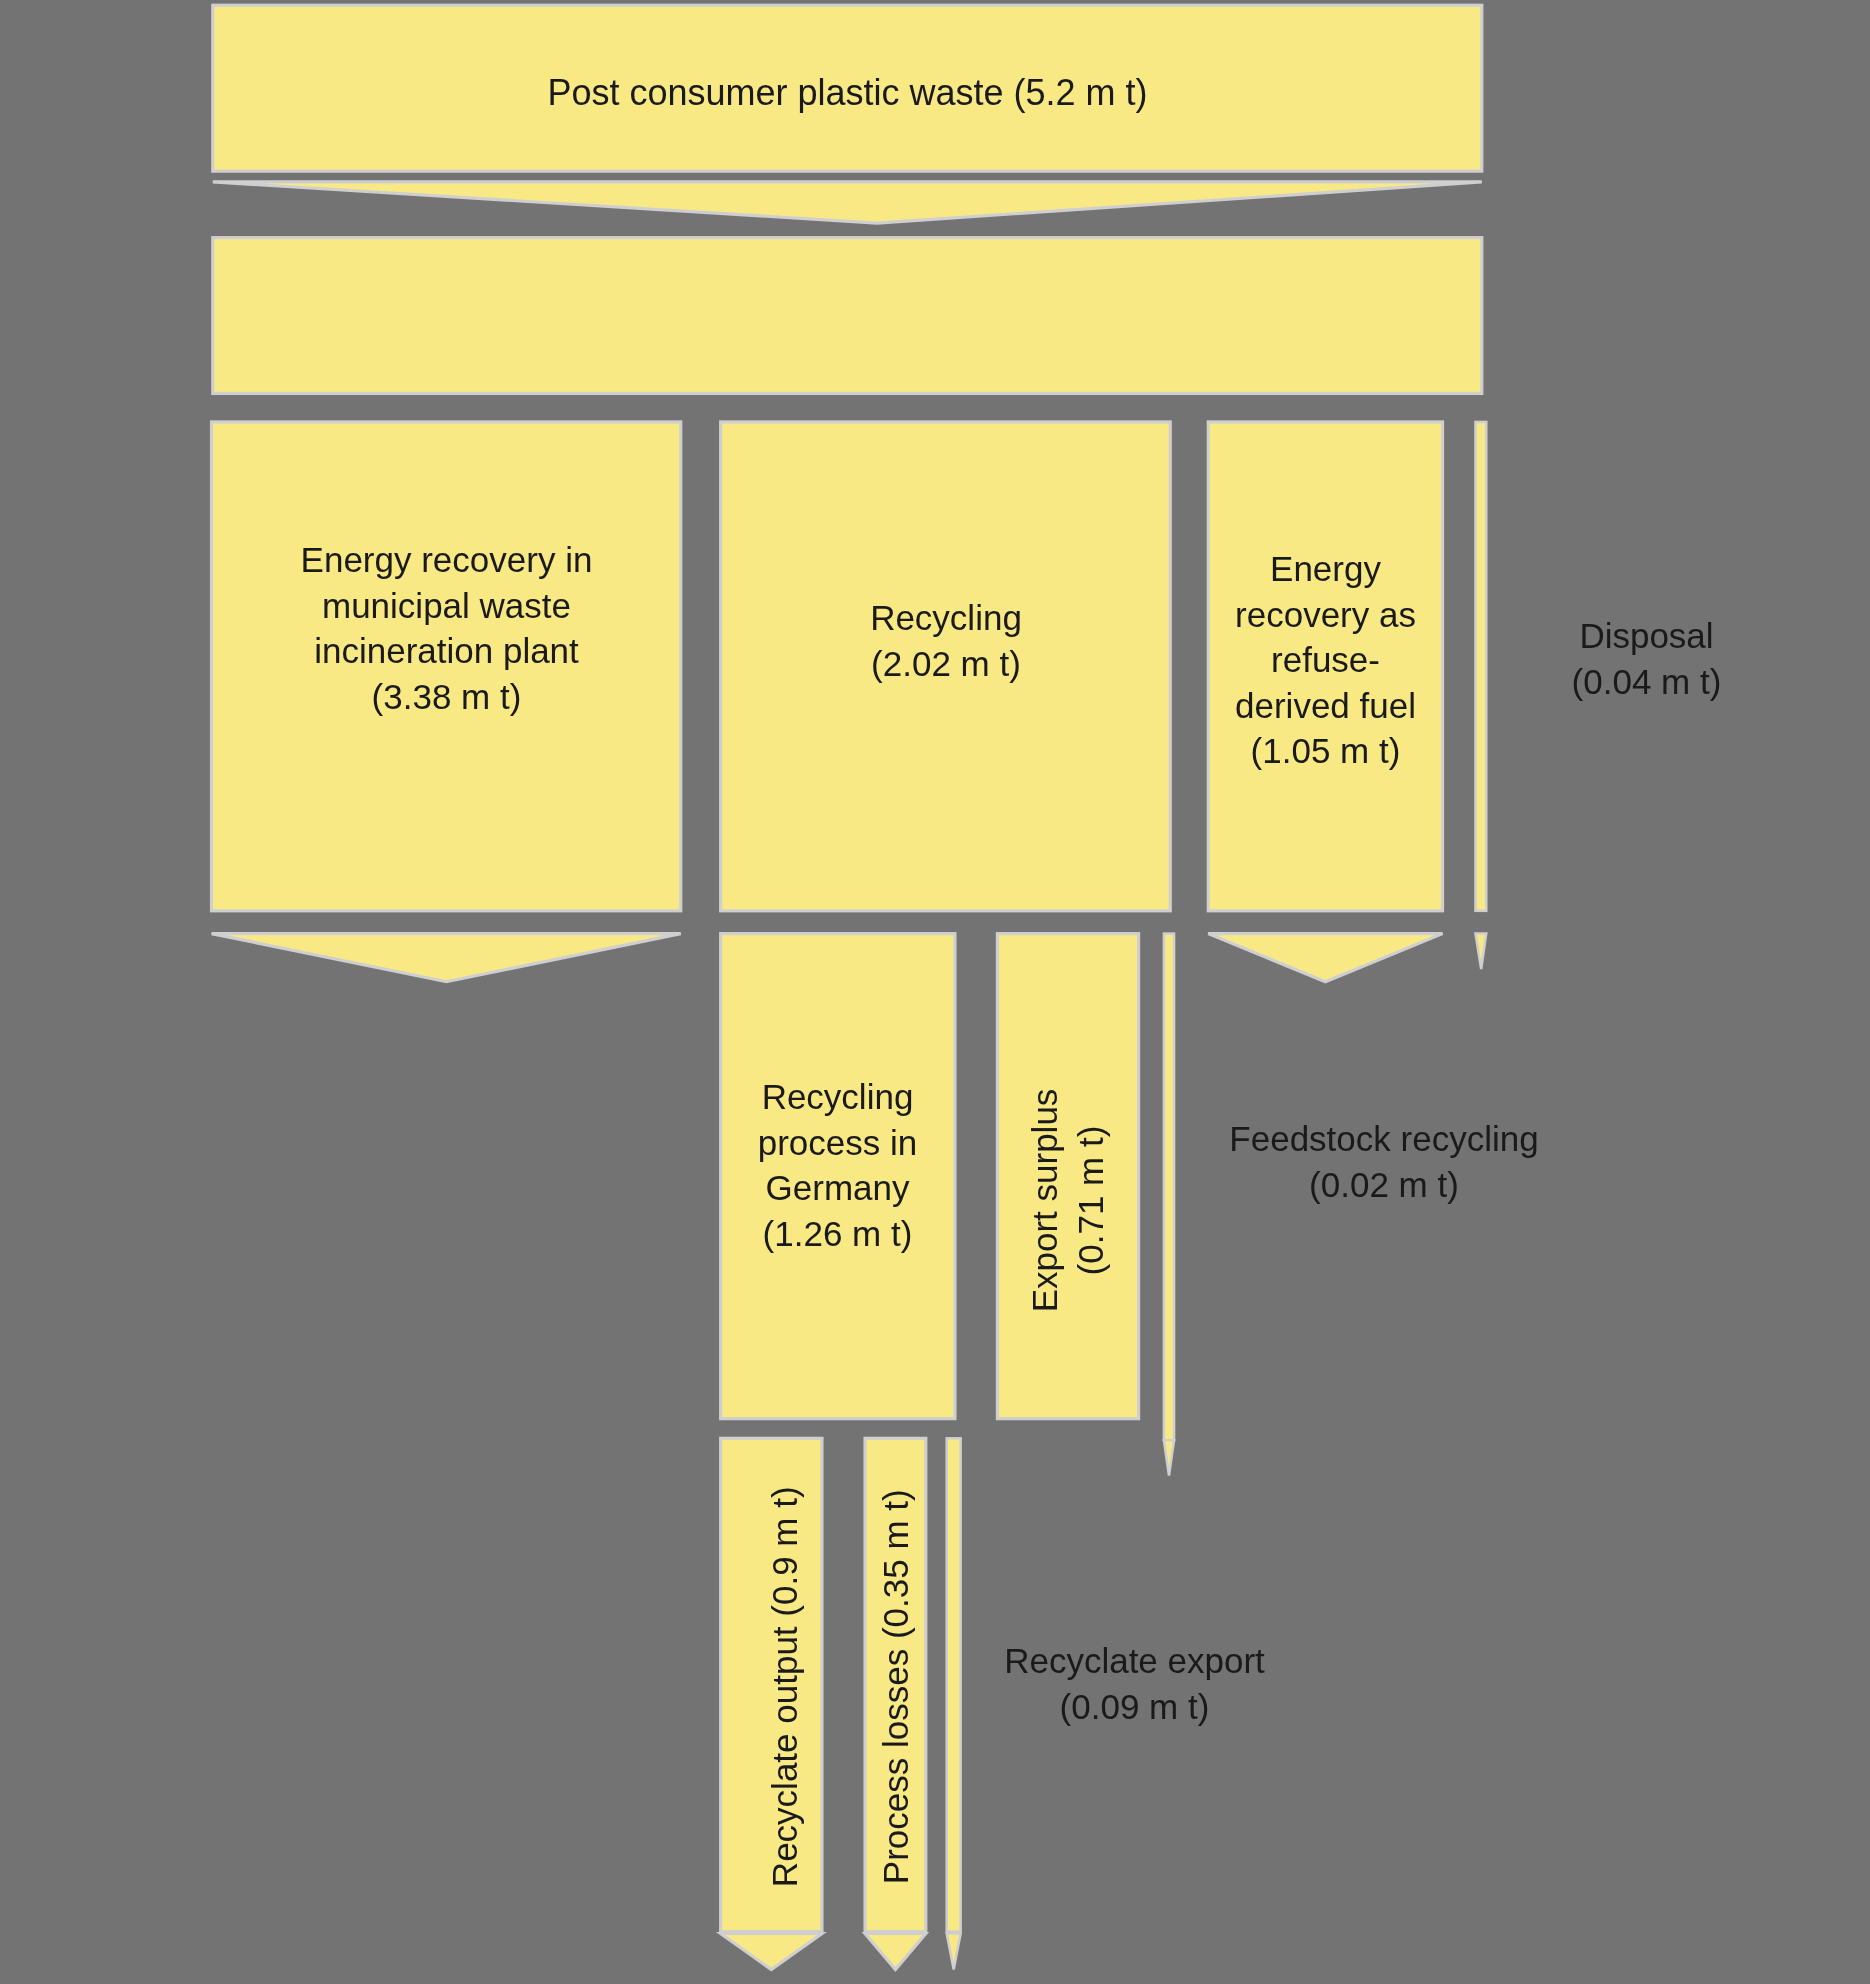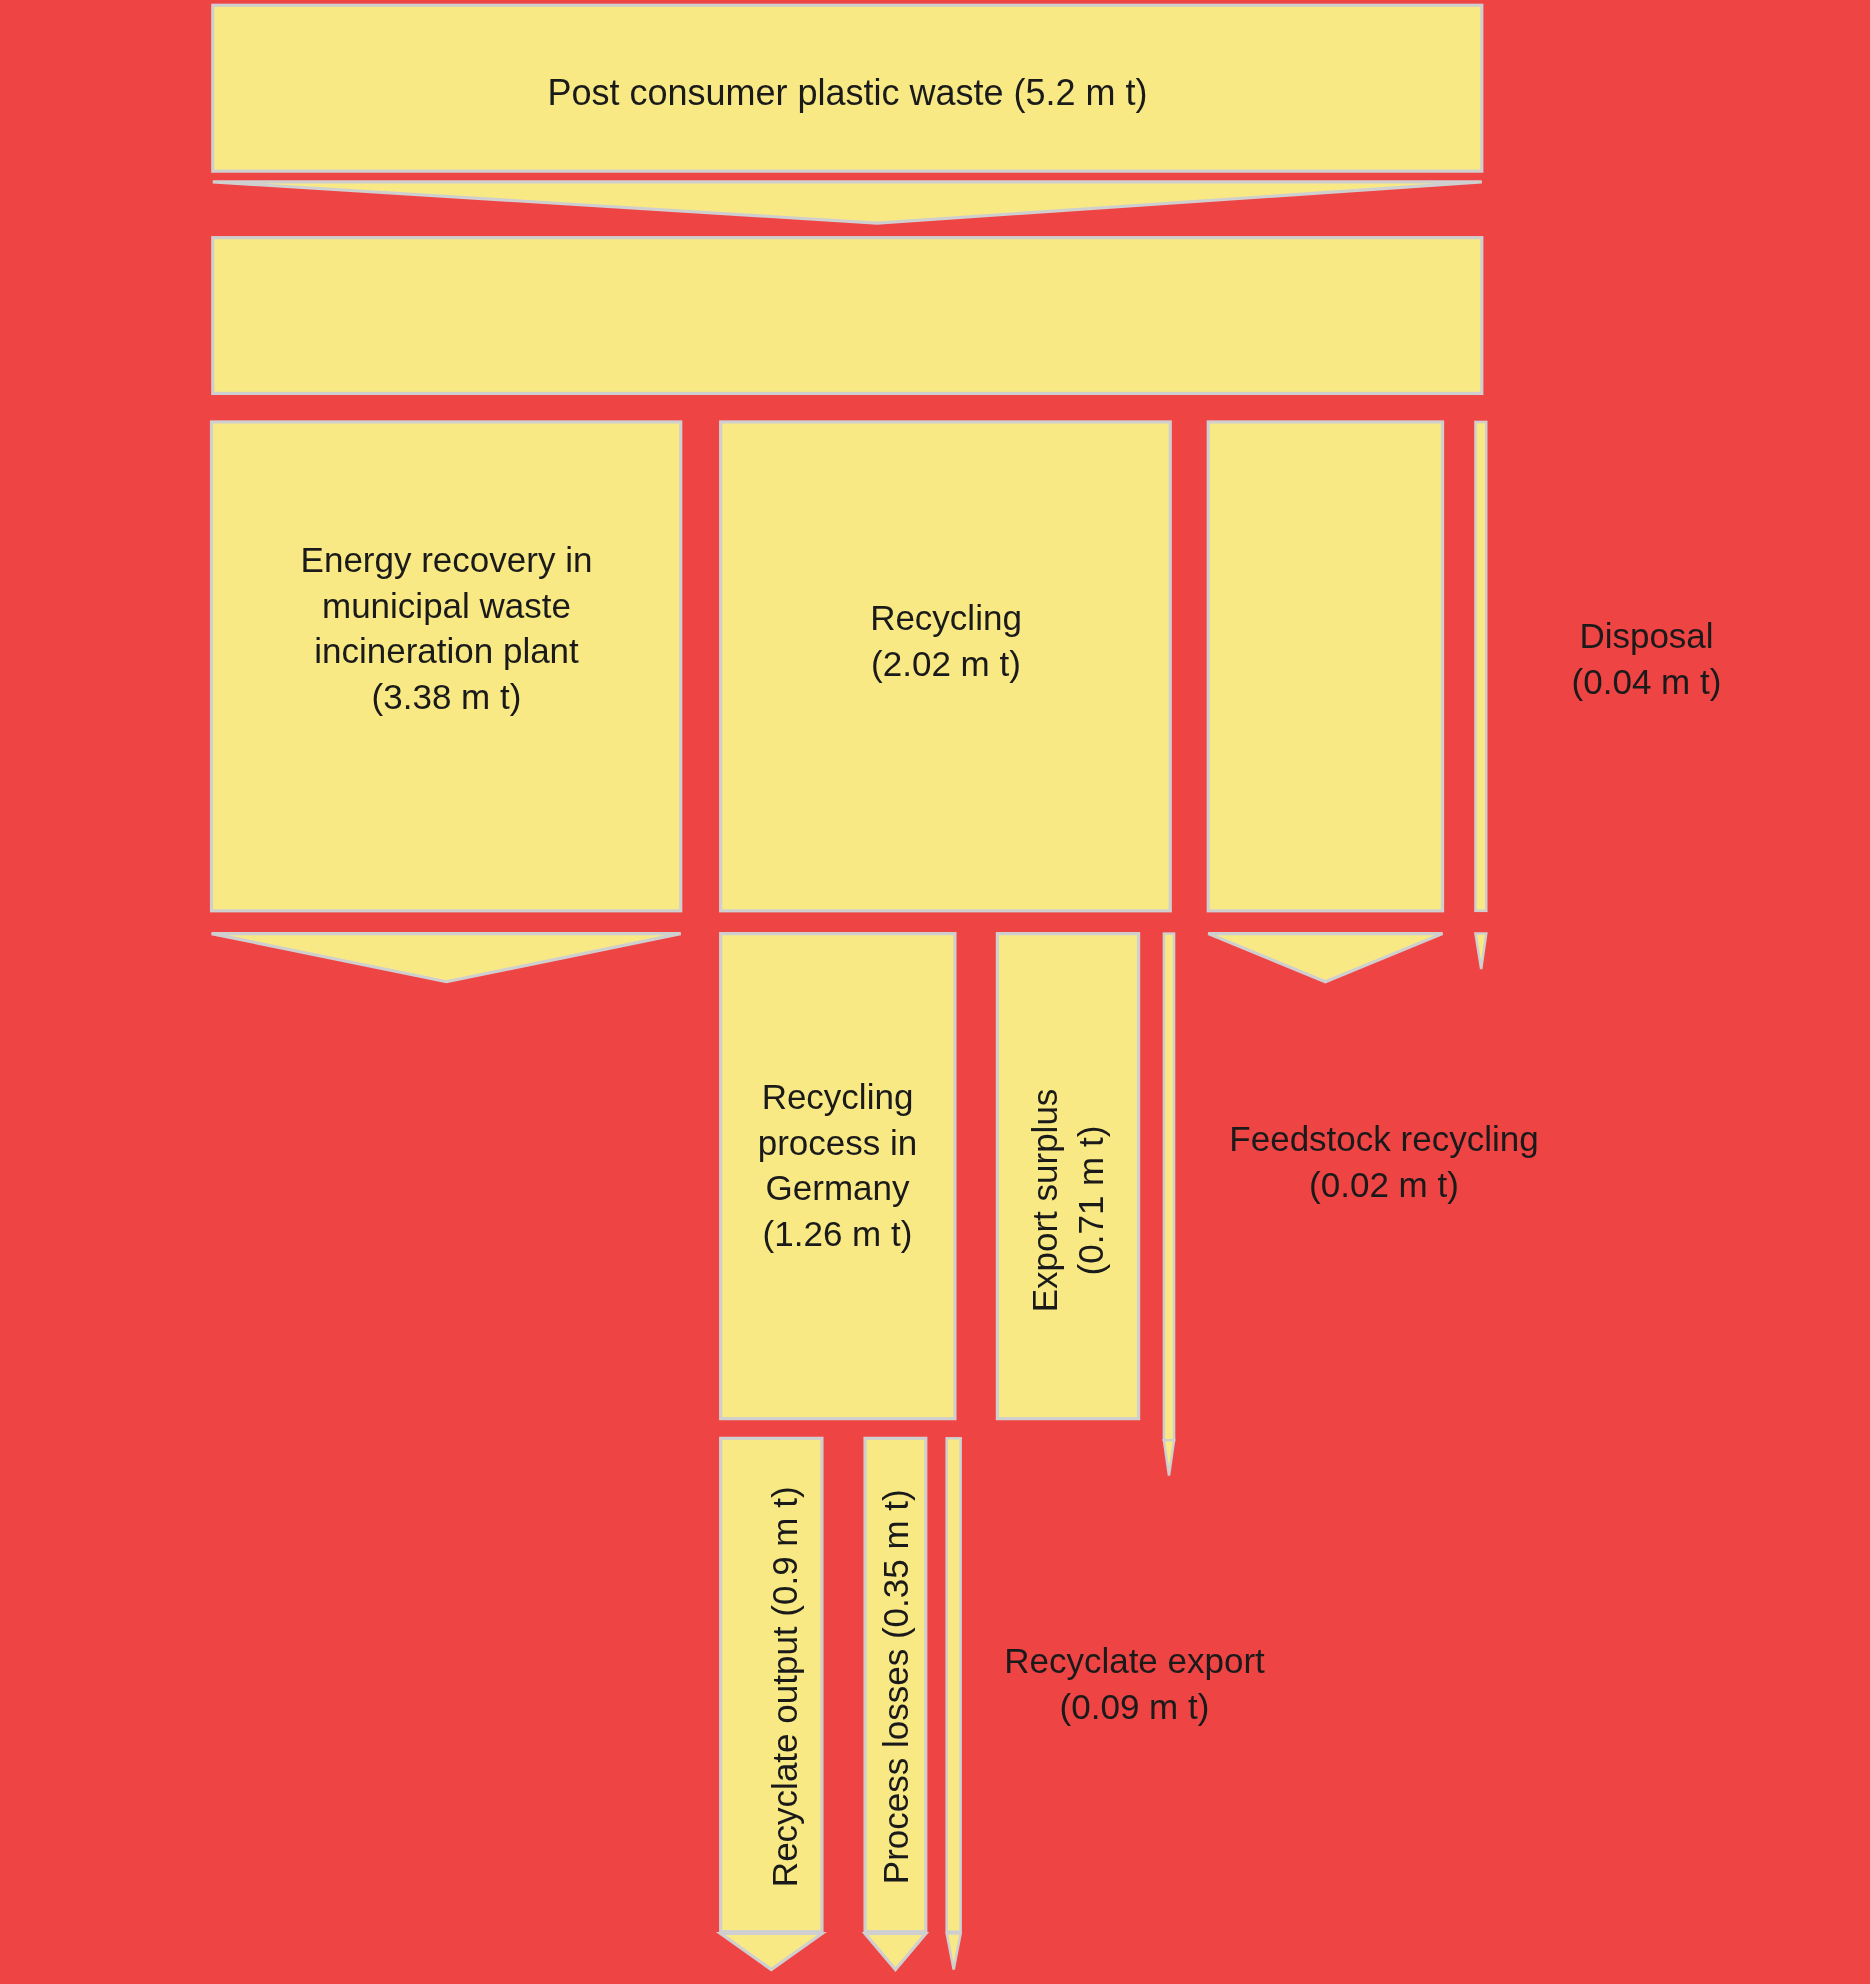--- a/index.html
+++ b/index.html
@@ -8,21 +8,21 @@
     background: #ffffff;
   }
   body {
     font-family: "Liberation Sans", sans-serif;
     color: #1a1a1a;
   }
   #canvas {
     position: relative;
     width: 1870px;
     height: 1985px;
-    background: #ef4444;
+    background: #737373;
     overflow: hidden;
   }
   svg#sankey {
     position: absolute;
     left: 0;
     top: 0;
     width: 1870px;
     height: 1985px;
   }
   .flow-shape {
@@ -102,20 +102,25 @@
 
 
   <div class="lbl t-node" style="left:212px; top:537px; width:469px;">Energy recovery in
 municipal waste
 incineration plant
 (3.38 m t)</div>
 
   <div class="lbl t-node" style="left:721px; top:595px; width:450px;">Recycling
 (2.02 m t)</div>
 
+  <div class="lbl t-node" style="left:1202px; top:546px; width:247px;">Energy
+recovery as
+refuse-
+derived fuel
+(1.05 m t)</div>
 
   <div class="lbl t-node" style="left:1501px; top:595px; width:291px;margin-top:18px;">Disposal
 (0.04 m t)</div>
 
   <div class="lbl t-node" style="left:714px; top:1074px; width:247px;">Recycling
 process in
 Germany
 (1.26 m t)</div>
 
   <div class="lbl t-node vert" style="left:928px; top:1155px; width:279px; transform:rotate(-90deg);">Export surplus

